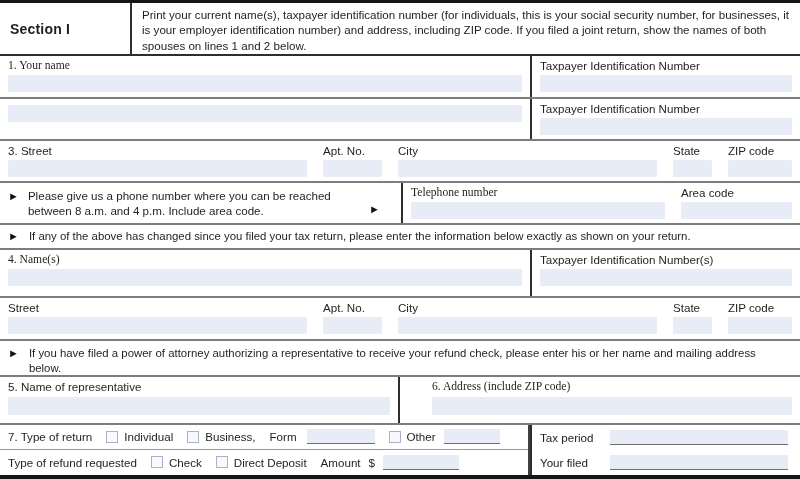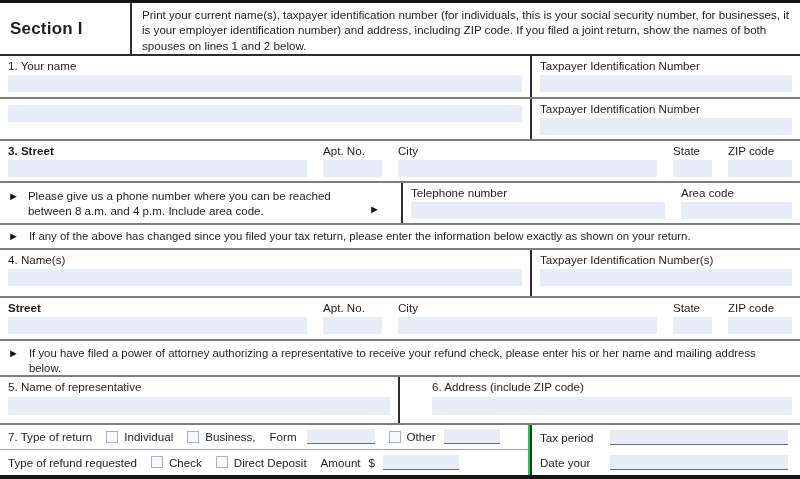--- a/index.html
+++ b/index.html
@@ -16,39 +16,39 @@
   }
 
   .row { display: flex; border-bottom: 2px solid #7d7d7d; }
   .row:last-child { border-bottom: none; }
 
   
   .hdr { height: 54px; border-bottom: 2px solid #2e2e2e; }
   .section-cell {
     width: 132px; border-right: 2px solid #2e2e2e;
     display: flex; align-items: center; padding-left: 10px;
-    font-weight: bold; font-size: 17px; letter-spacing: .2px;
+    font-weight: bold; font-size: 14px; letter-spacing: .2px;
   }
   .instr-cell { flex: 1; padding: 4px 10px 0 10px; font-size: 11.6px; line-height: 1.32; }
 
   
   .cell { padding: 3px 8px 0 8px; position: relative; }
   .lbl { font-size: 11.6px; white-space: nowrap; }
   .field {
     height: 17px; background: #e8ecf6; margin-top: 3px; border-radius: 1px;
   }
   .vdiv { border-left: 2px solid #2e2e2e; }
 
   .r1 { height: 43px; }
   .r2 { height: 43px; }
   .r3 { height: 42px; }
-  .grow { flex: 1; }
+  .grow { flex: 1; font-family: Liberation Serif, serif; }
   .tin-cell { width: 270px; }
 
-  .w-street { width: 315px; font-weight: bold; }
+  .w-street { width: 315px; }
   .w-apt { width: 75px; }
   .w-city { width: 275px; }
   .w-state { width: 55px; }
   .w-zip { width: 80px; }
 
   
   .rphone { height: 43px; }
   .phone-left {
     width: 403px; border-right: 2px solid #2e2e2e;
     display: flex; padding: 5px 8px 0 8px; position: relative;
@@ -68,21 +68,21 @@
   .r4 { height: 49px; }
   .raddr { height: 44px; }
 
   
   .r56 { height: 48px; gap: 24px; }
   .w-rep { width: 400px; border-right: 2px solid #2e2e2e; }
   .r56 .field { height: 18px; margin-top: 4px; }
 
   
   .r7 { height: 51px; }
-  .r7-left { width: 530px; border-right: 2px solid #22c55e; display: flex; flex-direction: column; }
+  .r7-left { width: 530px; border-right: 2px solid #404040; display: flex; flex-direction: column; }
   .r7-line { height: 25px; display: flex; align-items: center; font-size: 11.6px; padding: 0 6px 0 8px; white-space: nowrap; }
   .r7-line1 { border-bottom: 1.5px solid #9a9a9a; }
   .checkbox {
     width: 12px; height: 12px; flex: none;
     border: 1.5px solid #aab1c9; background: #f7f9fe;
     display: inline-block; margin: 0 6px 0 14px;
   }
   .ul-field {
     display: inline-block; height: 15px; background: #e8ecf6;
     border-bottom: 1.5px solid #6f6f6f; margin-left: 8px; flex: none;
@@ -247,19 +247,19 @@
         <span class="sp-sm">$</span>
         <span class="ul-field w-amount"></span>
       </div>
     </div>
     <div class="r7-right vdiv">
       <div class="r7r-line">
         <span class="lbl">Tax period</span>
         <span class="ul-field"></span>
       </div>
       <div class="r7r-line">
-        <span class="lbl">Date your</span>
+        <span class="lbl">Your filed</span>
         <span class="ul-field"></span>
       </div>
     </div>
   </div>
 
 </div>
 
 </body></html>

